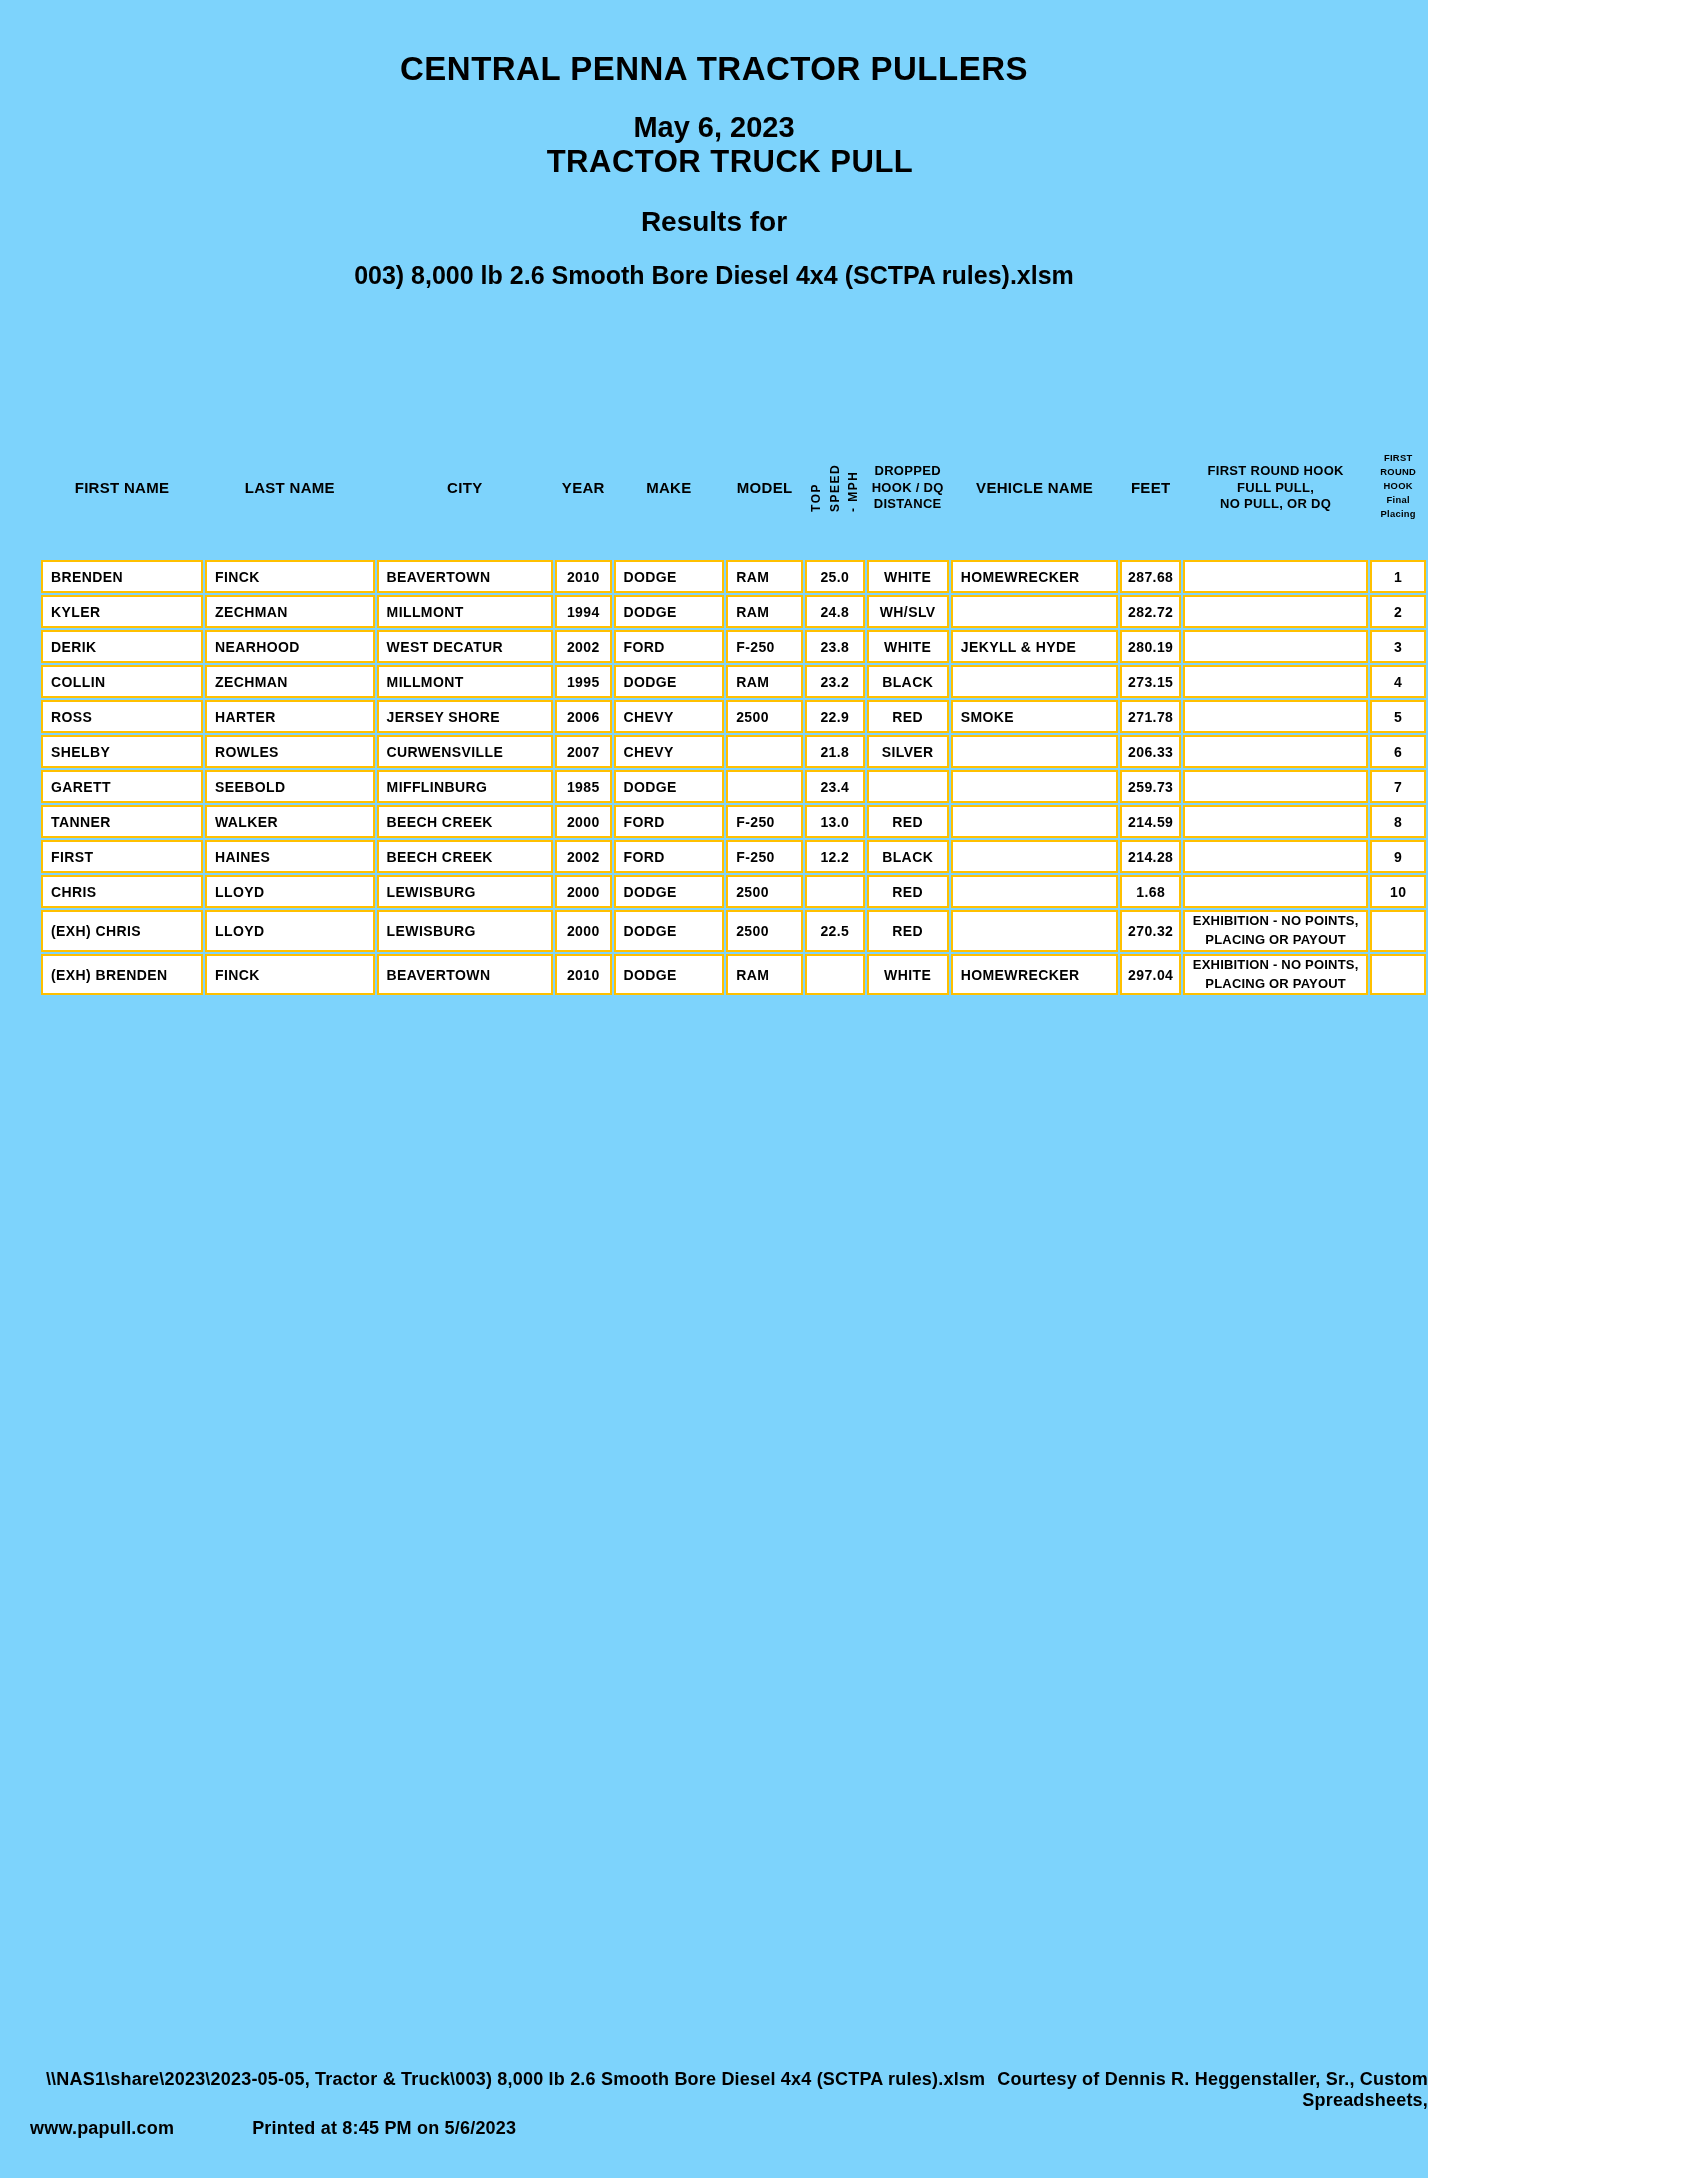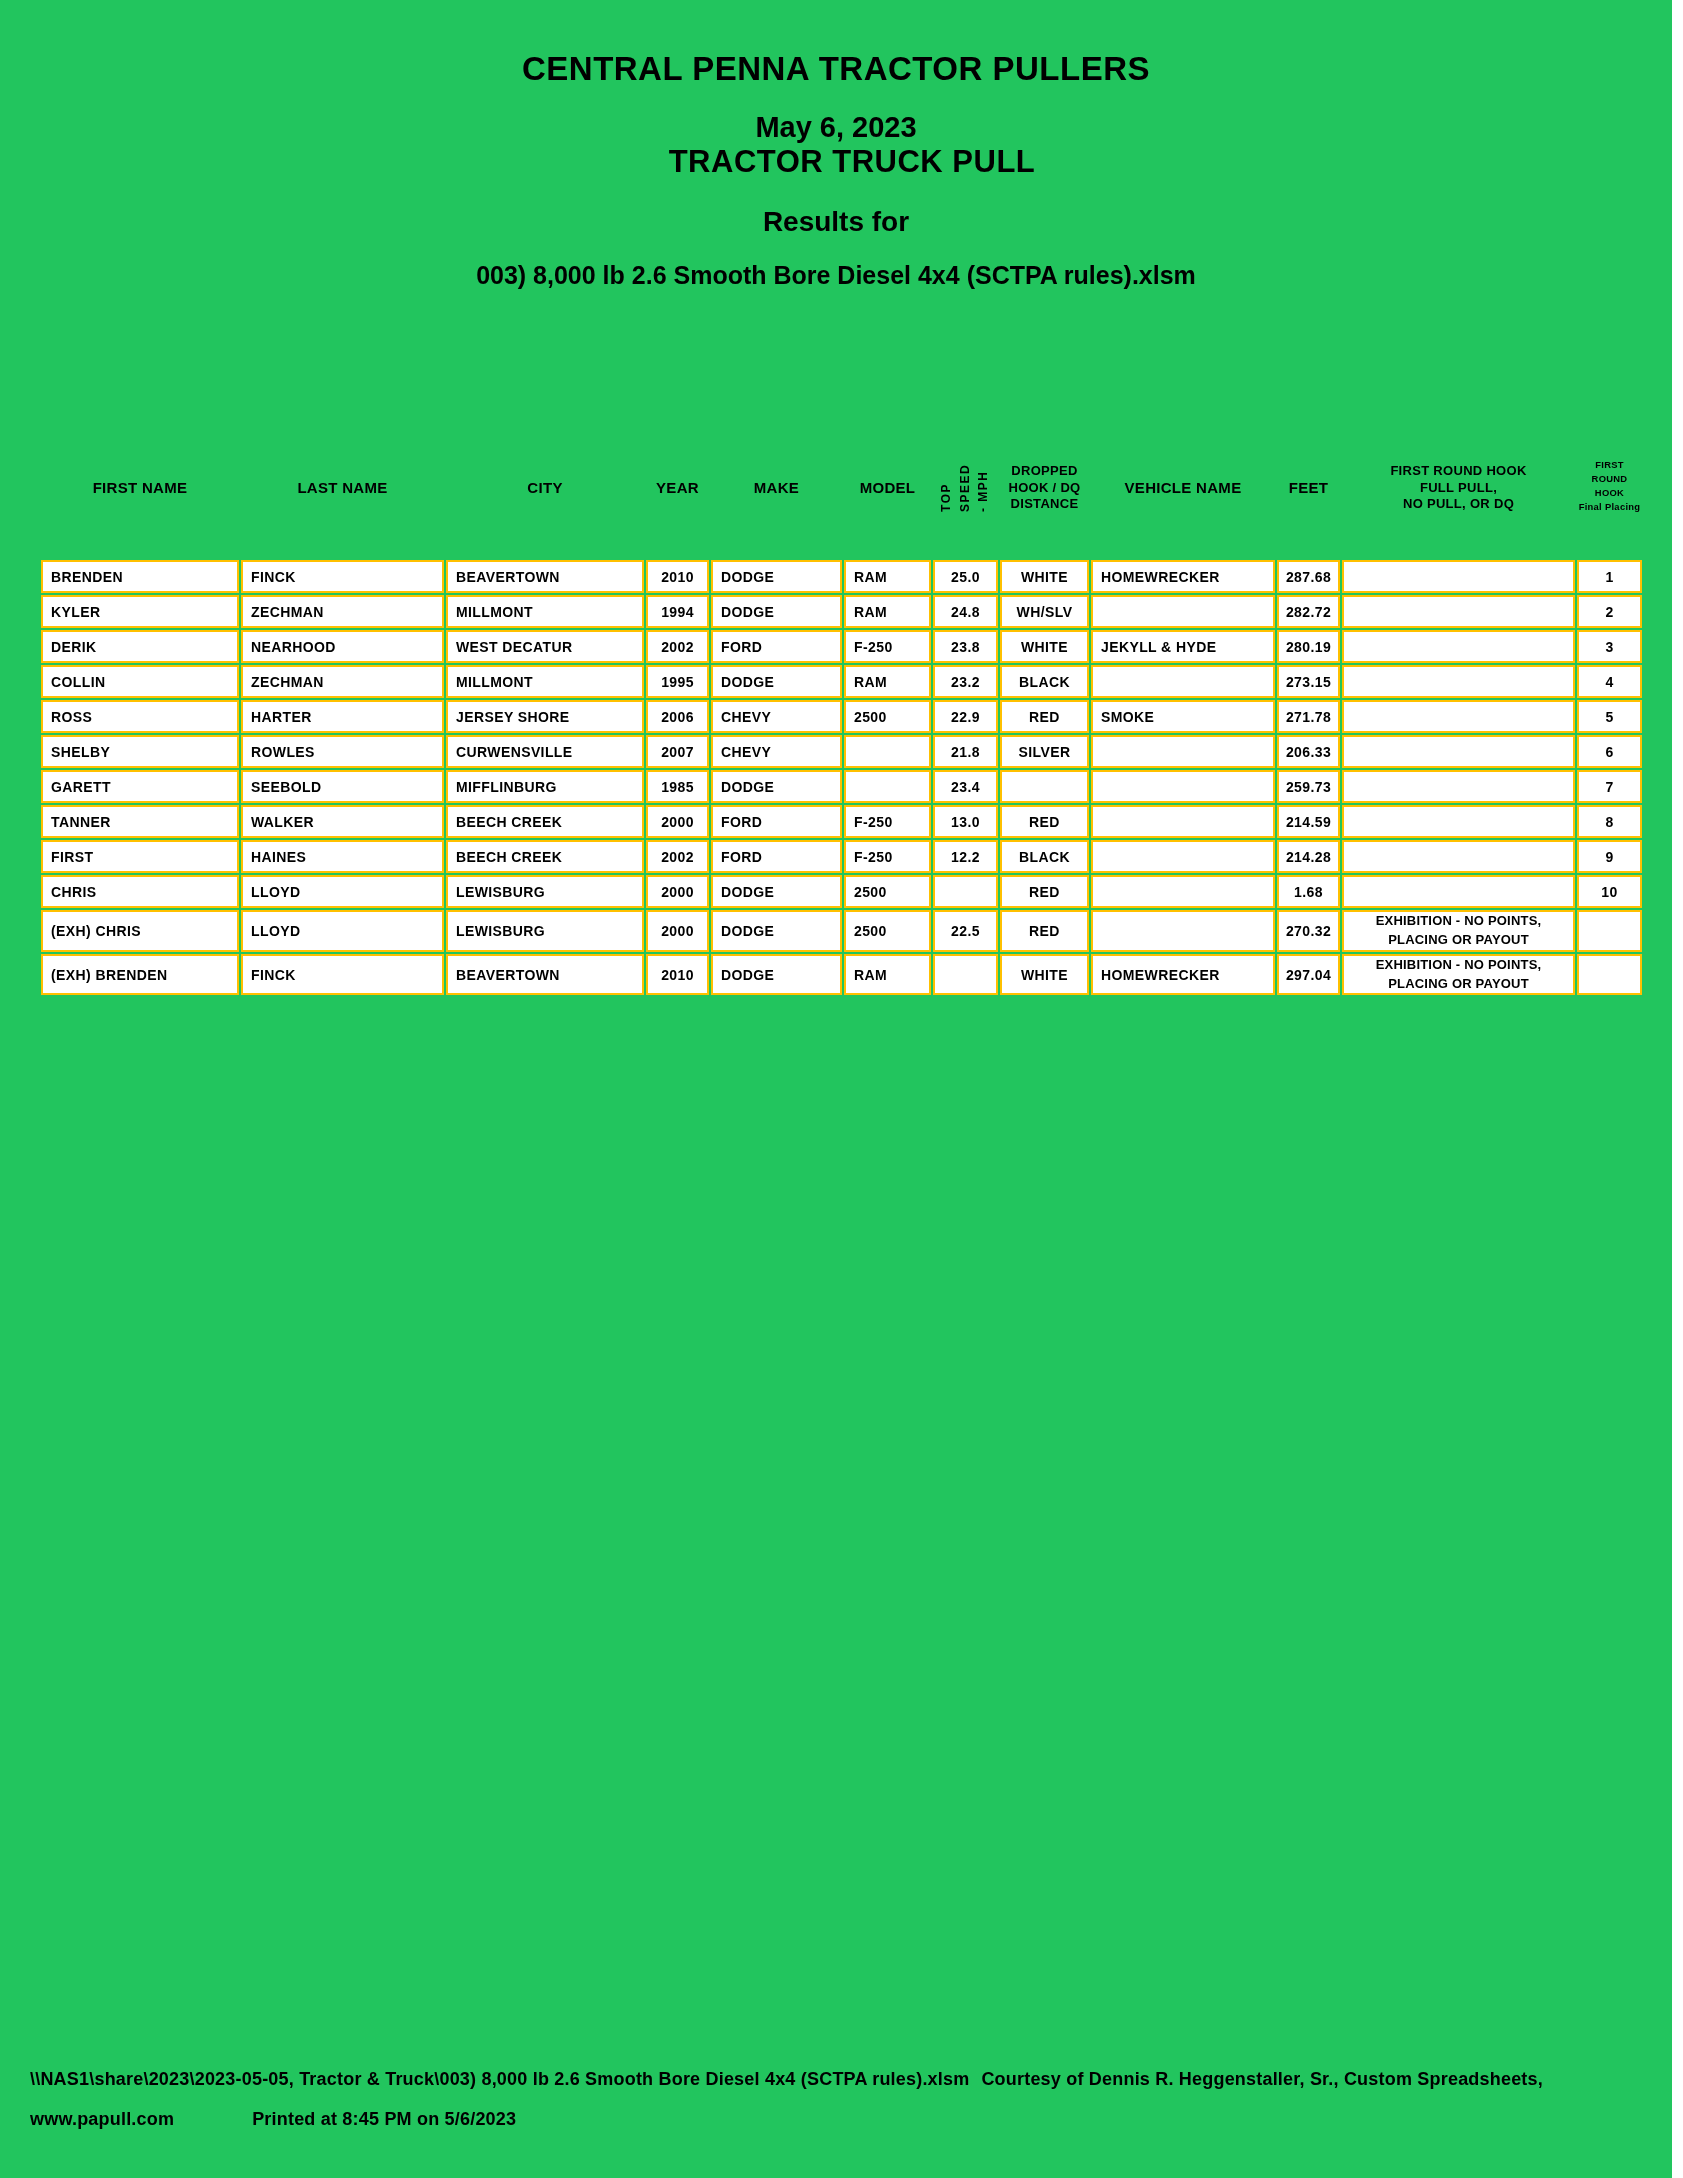--- a/index.html
+++ b/index.html
@@ -1,21 +1,21 @@
 <!DOCTYPE html>
 <html><head>
 <meta charset="utf-8">
 <style>
   html, body { margin:0; padding:0; background:#ffffff; }
   body {
     width:1683px; height:2178px;
     font-family:"Liberation Sans", sans-serif;
     font-weight:bold; color:#000;
   }
-  .page { position:relative; width:1672px; height:2178px; overflow:hidden; background:#22c55e; }
+  .page { position:relative; width:1428px; height:2178px; overflow:hidden; background:#7dd3fc; }
 
   
   .titles { padding-top:50px; text-align:center; }
   .t1 { font-size:33px; letter-spacing:0.5px; margin-bottom:23px; }
   .t2 { font-size:29px; }
   .t3 { font-size:31px; letter-spacing:0.5px; margin-bottom:26px;padding-left:32px; }
   .t4 { font-size:28px; margin-bottom:23px; }
   .t5 { font-size:25px; }
 
   
@@ -48,21 +48,21 @@
     padding:0 3px; vertical-align:middle; overflow:hidden;
     background:#fff;
   }
   td.al { text-align:left; padding-left:8px; }
   td.ac { text-align:center; }
   td.c-hook_result { font-size:13px; line-height:1.45; white-space:pre-line; text-align:center; letter-spacing:0.2px; }
   td.c-placing { text-align:center; }
 
   
   .footer { position:absolute; left:30px; top:2069px; font-size:18px; letter-spacing:0.2px; }
-  .fline1 { margin-bottom:19px; }
+  .fline1 { margin-bottom:7px;text-align:right; }
   .courtesy { margin-left:12px; }
   .printed  { margin-left:78px; }
 </style>
 </head>
 <body>
 
 <div class="page">
 
   <div class="titles">
     <div class="t1">CENTRAL PENNA TRACTOR PULLERS</div>

